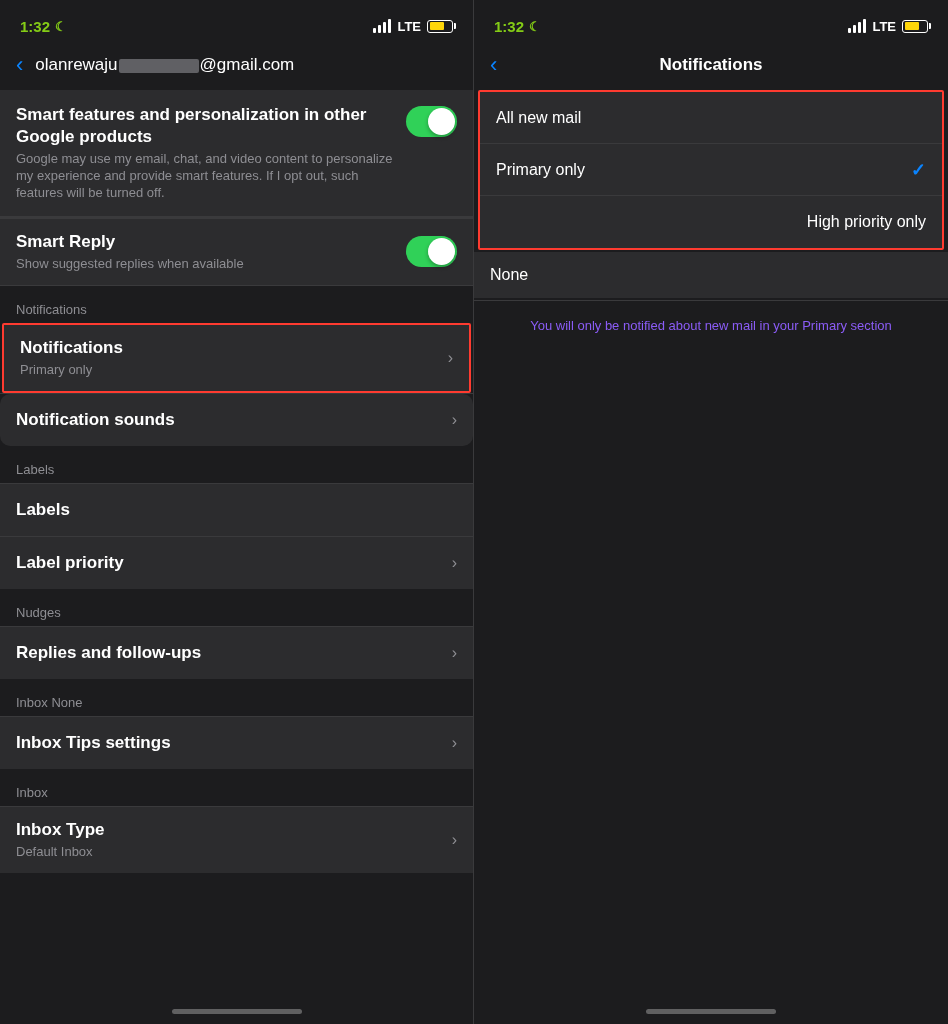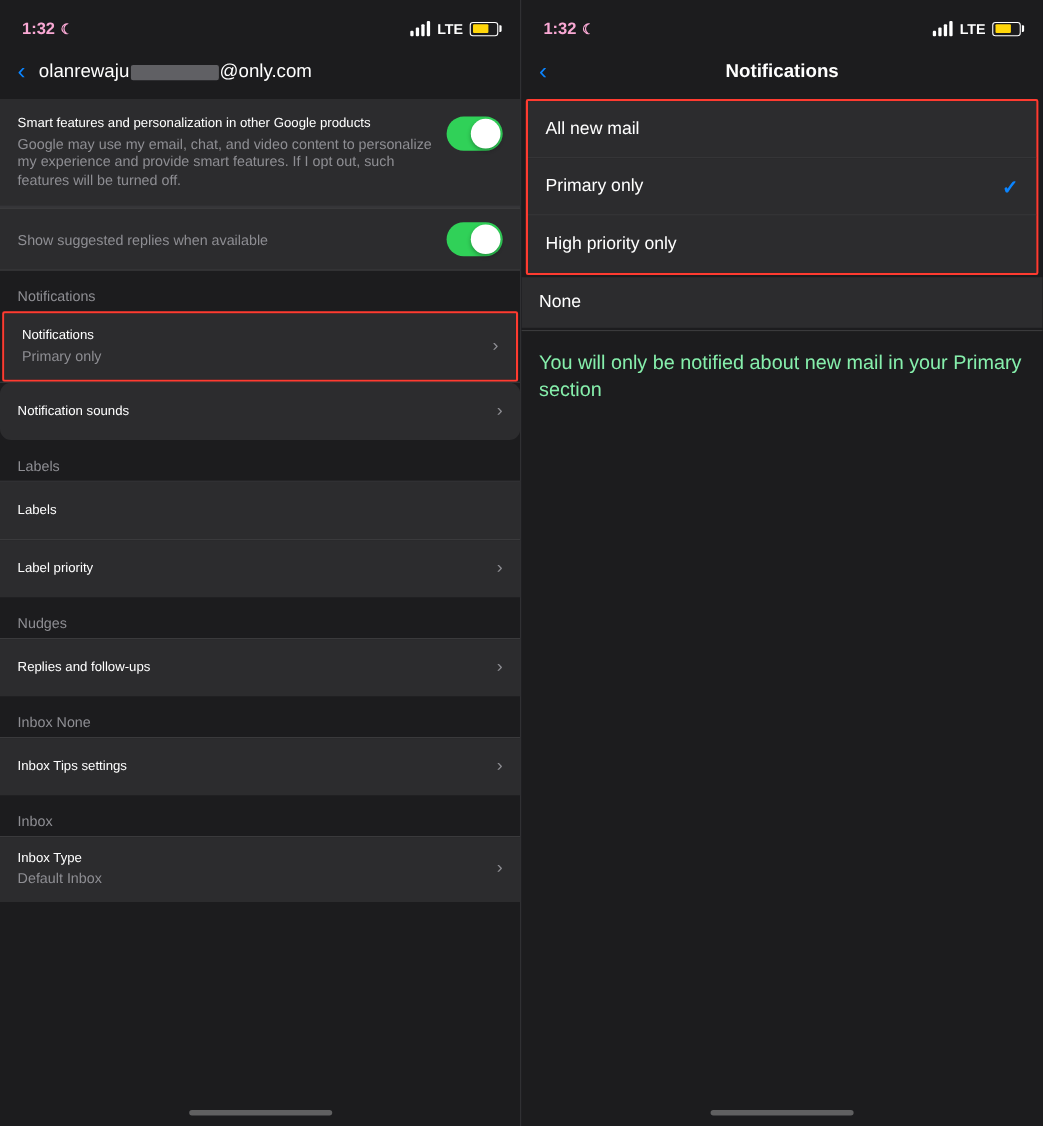--- a/index.html
+++ b/index.html
@@ -37,21 +37,21 @@
     .status-bar {
       display: flex;
       align-items: center;
       justify-content: space-between;
       padding: 14px 20px 6px;
       height: 44px;
     }
     .status-time {
       font-size: 15px;
       font-weight: 600;
-      color: #f9a8d4;
+      color: #84cc16;
       display: flex;
       align-items: center;
       gap: 5px;
     }
     .status-moon {
       font-size: 13px;
     }
     .status-right {
       display: flex;
       align-items: center;
@@ -128,23 +128,23 @@
       min-height: 52px;
     }
     .settings-row:last-child {
       border-bottom: none;
     }
 
     .row-content {
       flex: 1;
     }
     .row-title {
-      font-size: 12px;
-      color: #ffffff;
-      font-weight: 400;
+      font-size: 17px;
+      color: #ffffff;
+      font-weight: 700;
       line-height: 1.3;
     }
     .row-subtitle {
       font-size: 13px;
       color: #8e8e93;
       margin-top: 3px;
       line-height: 1.3;
     }
 
     
@@ -253,24 +253,25 @@
       padding: 14px 16px;
       background: #2c2c2e;
       margin: 2px 0;
     }
     .none-title {
       font-size: 16px;
       color: #ffffff;
     }
 
     .info-text {
-      font-size: 18px;
-      color: #86efac;
+      font-size: 13px;
+      color: #8b5cf6;
       padding: 16px 16px;
       line-height: 1.4;
+      text-align: center;
     }
 
     .left-panel-inner {
       flex: 1;
       overflow: hidden;
       position: relative;
     }
 
     .divider-line {
       height: 1px;
@@ -309,21 +310,21 @@
       <span class="lte-text">LTE</span>
       <div class="battery">
         <div class="battery-fill"></div>
       </div>
     </div>
   </div>
 
   <div class="nav-header">
     <span class="back-arrow">‹</span>
     <span class="nav-email">
-      <span>olanrewaju</span><span class="blurred-email"></span><span>@only.com</span>
+      <span>olanrewaju</span><span class="blurred-email"></span><span>@gmail.com</span>
     </span>
   </div>
 
   <div class="left-panel-inner">
 
     <div class="settings-row" style="align-items:flex-start; padding-top:14px; padding-bottom:14px;">
       <div class="row-content">
         <div class="row-title">Smart features and personalization in other Google products</div>
         <div class="row-subtitle">Google may use my email, chat, and video content to personalize my experience and provide smart features. If I opt out, such features will be turned off.</div>
       </div>
@@ -332,20 +333,21 @@
       </div>
     </div>
 
     <div class="divider-line"></div>
 
 
     <div class="divider-line"></div>
 
     <div class="settings-row">
       <div class="row-content">
+        <div class="row-title">Smart Reply</div>
         <div class="row-subtitle">Show suggested replies when available</div>
       </div>
       <div class="toggle" style="flex-shrink:0; margin-left:12px;">
         <div class="toggle-thumb"></div>
       </div>
     </div>
 
     <div class="section-label">Notifications</div>
 
     <div class="highlighted-section">
@@ -458,21 +460,21 @@
 
     <div class="option-row">
       <span class="option-title">All new mail</span>
     </div>
 
     <div class="option-row">
       <span class="option-title">Primary only</span>
       <span class="checkmark">✓</span>
     </div>
 
-    <div class="option-row" style="border-bottom:none;">
+    <div class="option-row" style="border-bottom:none;justify-content:flex-end;">
       <span class="option-title">High priority only</span>
     </div>
 
   </div>
 
   <div class="none-row">
     <span class="none-title">None</span>
   </div>
 
   <div class="divider-line"></div>

